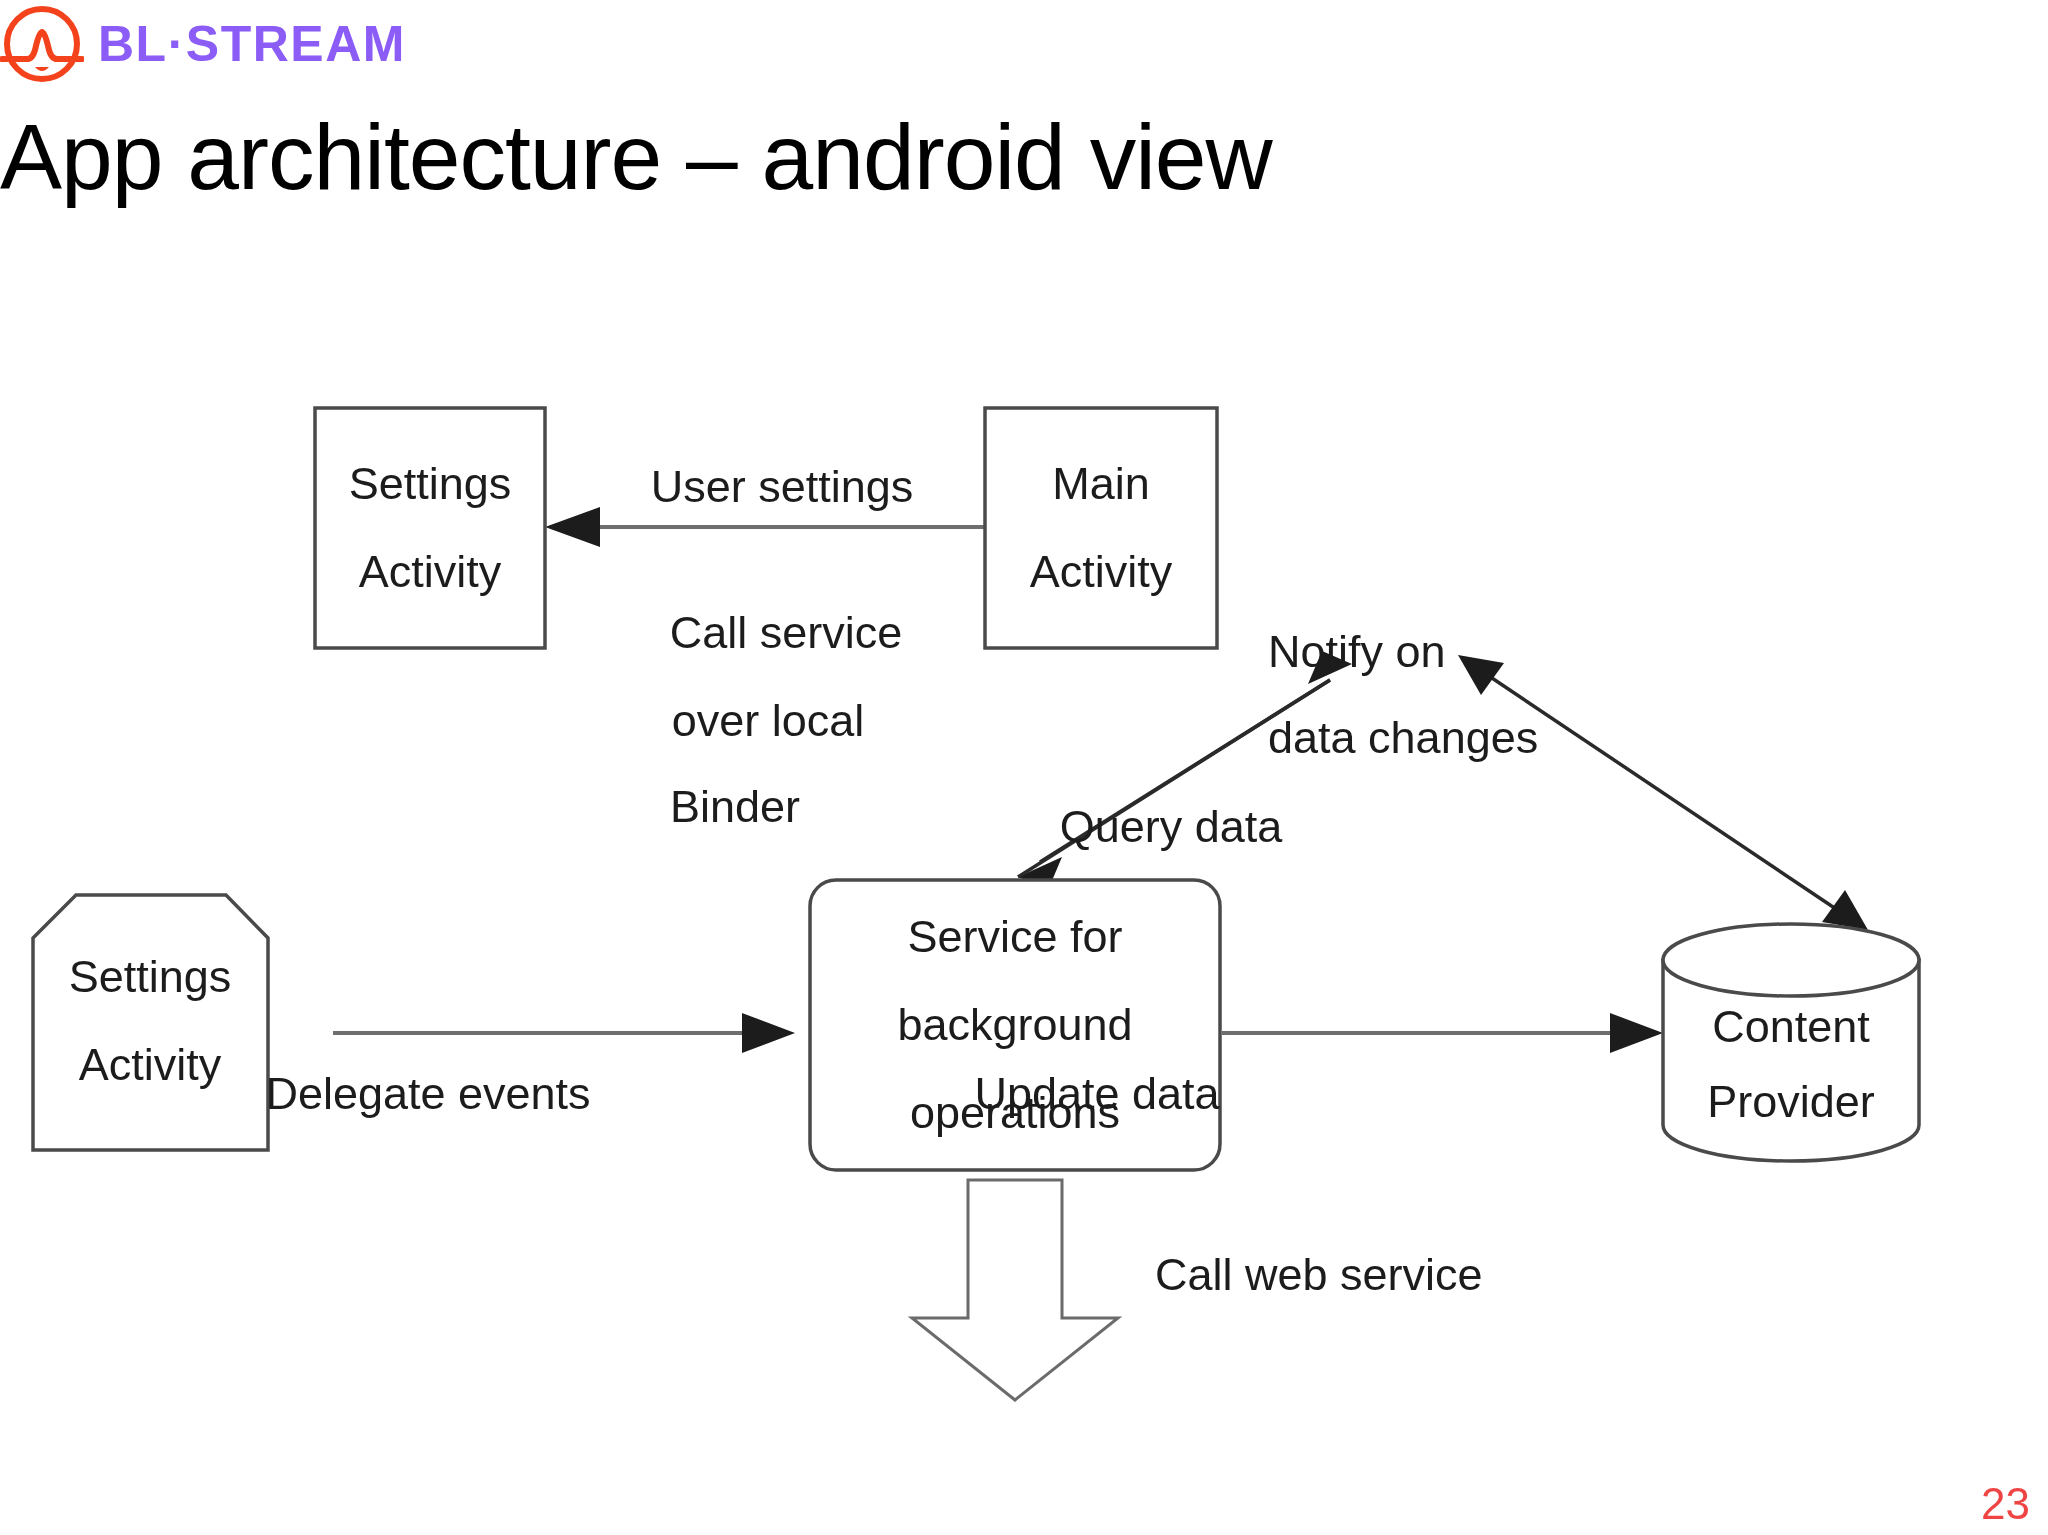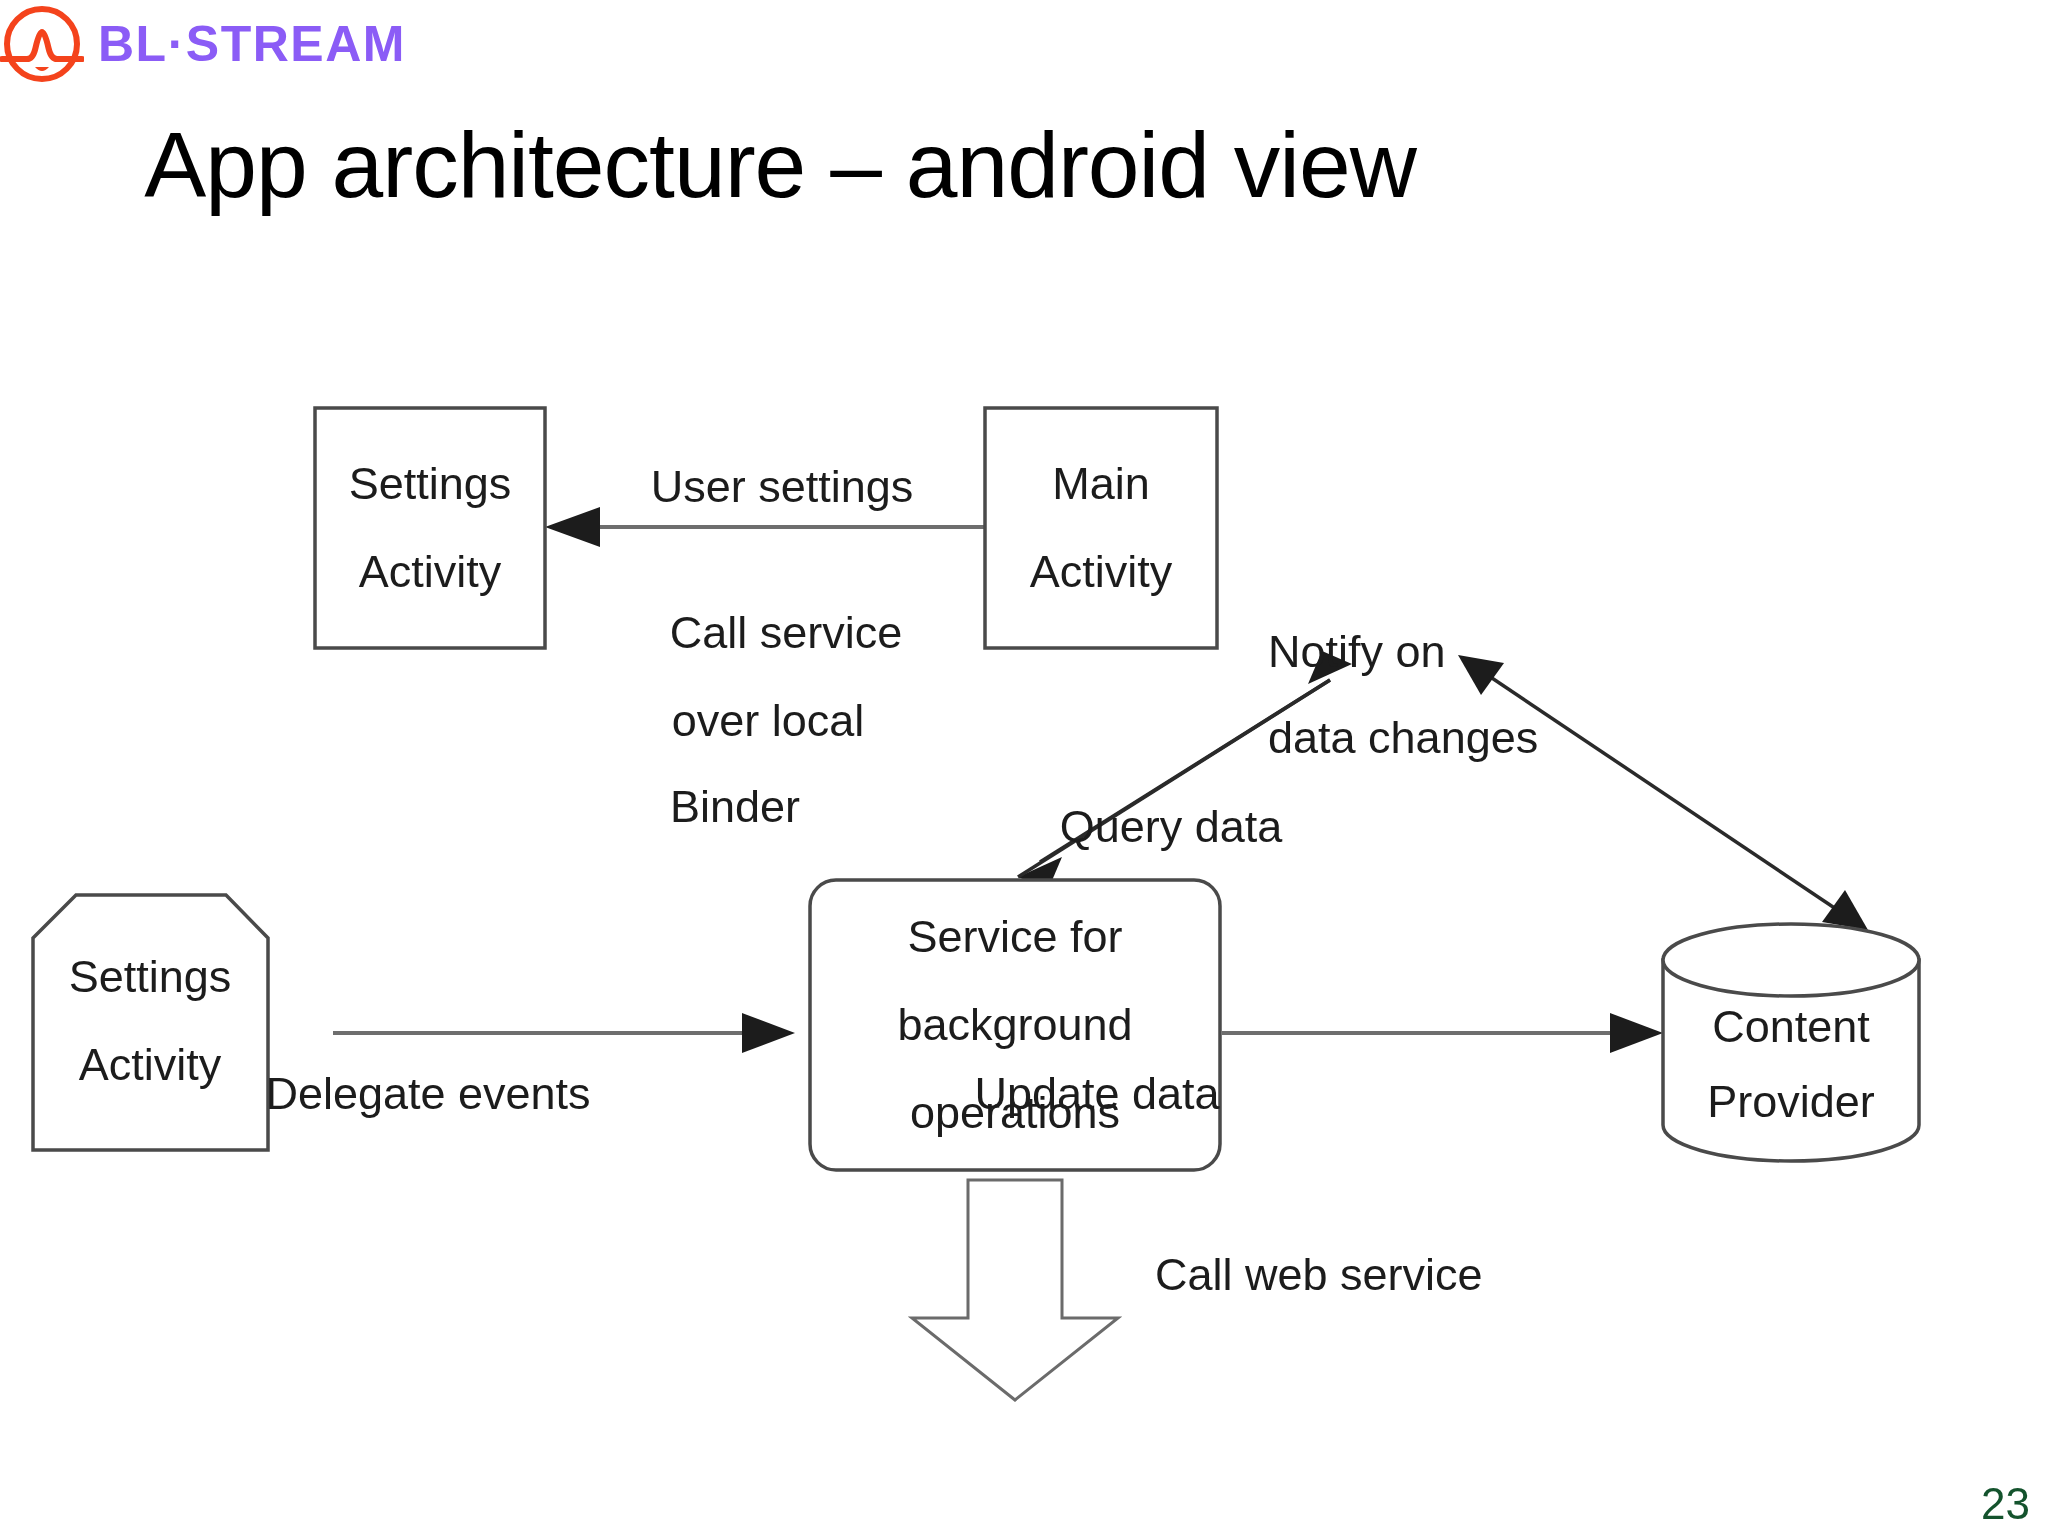--- a/index.html
+++ b/index.html
@@ -36,23 +36,23 @@
     letter-spacing: 1.5px;
     color: #8b5cf6;
     margin-left: 14px;
     white-space: nowrap;
   }
 
   
   #slide-title {
     position: absolute;
     left: 0;
-    top: 112px;
+    top: 104px;
     width: 1560px;
-    text-align: center;
+    text-align: left;
     font-family: "Liberation Sans", sans-serif;
     font-size: 93px;
     font-weight: normal;
     color: #000000;
     letter-spacing: -1px;
     white-space: nowrap;
   }
 
   
   #diagram {
@@ -102,21 +102,21 @@
   }
   .arrowhead { fill: #1c1c1c; stroke: none; }
 
   
   #page-number {
     position: absolute;
     right: 18px;
     bottom: 6px;
     font-family: "Liberation Sans", sans-serif;
     font-size: 44px;
-    color: #14532d;
+    color: #ef4444;
   }
 </style>
 </head>
 <body>
 
 <div id="brand">
   <span>
     <svg id="brand-mark" viewBox="0 0 84 84" xmlns="http://www.w3.org/2000/svg">
       <circle cx="42" cy="42" r="35" fill="none" stroke="#f4431c" stroke-width="6"></circle>
       <path d="M 2 57 L 27 57 Q 33 57 35.5 46 Q 39 30 42 30 Q 45 30 48.5 46 Q 51 57 57 57 L 82 57" fill="none" stroke="#f4431c" stroke-width="6" stroke-linecap="round" stroke-linejoin="round"></path>

